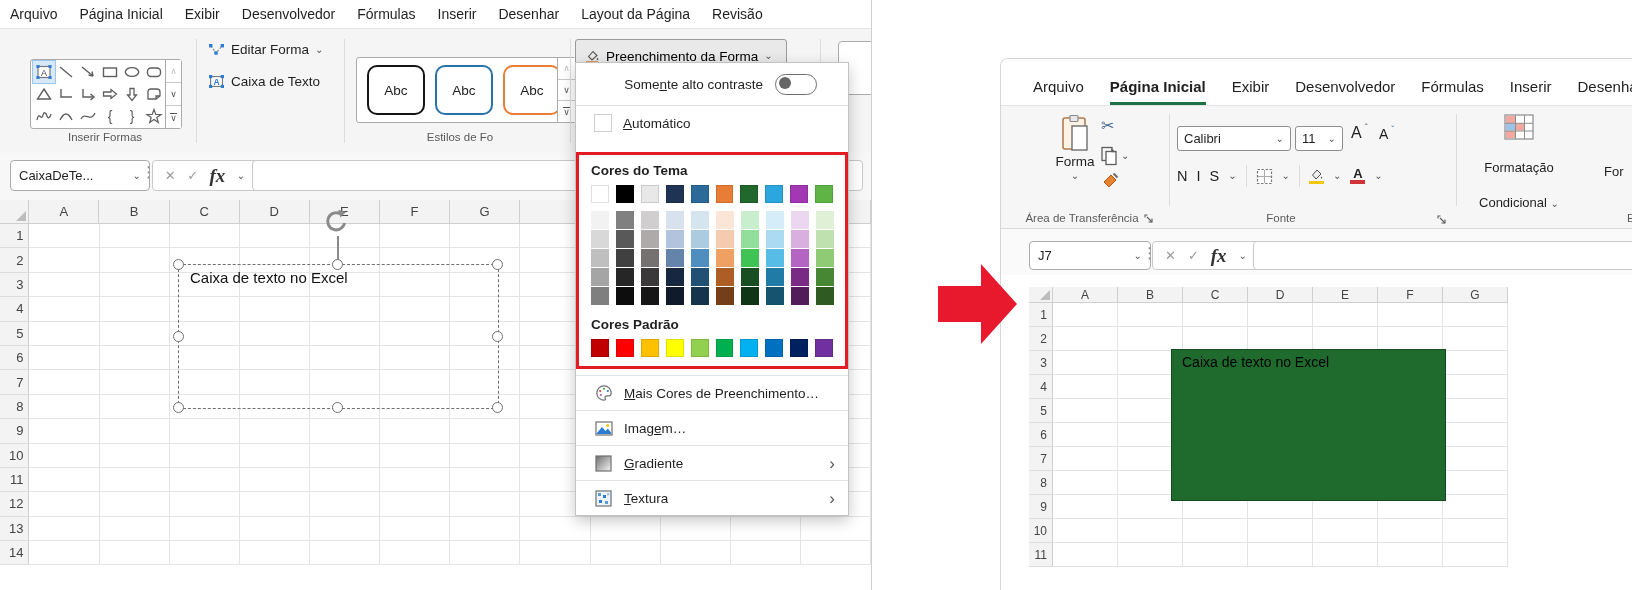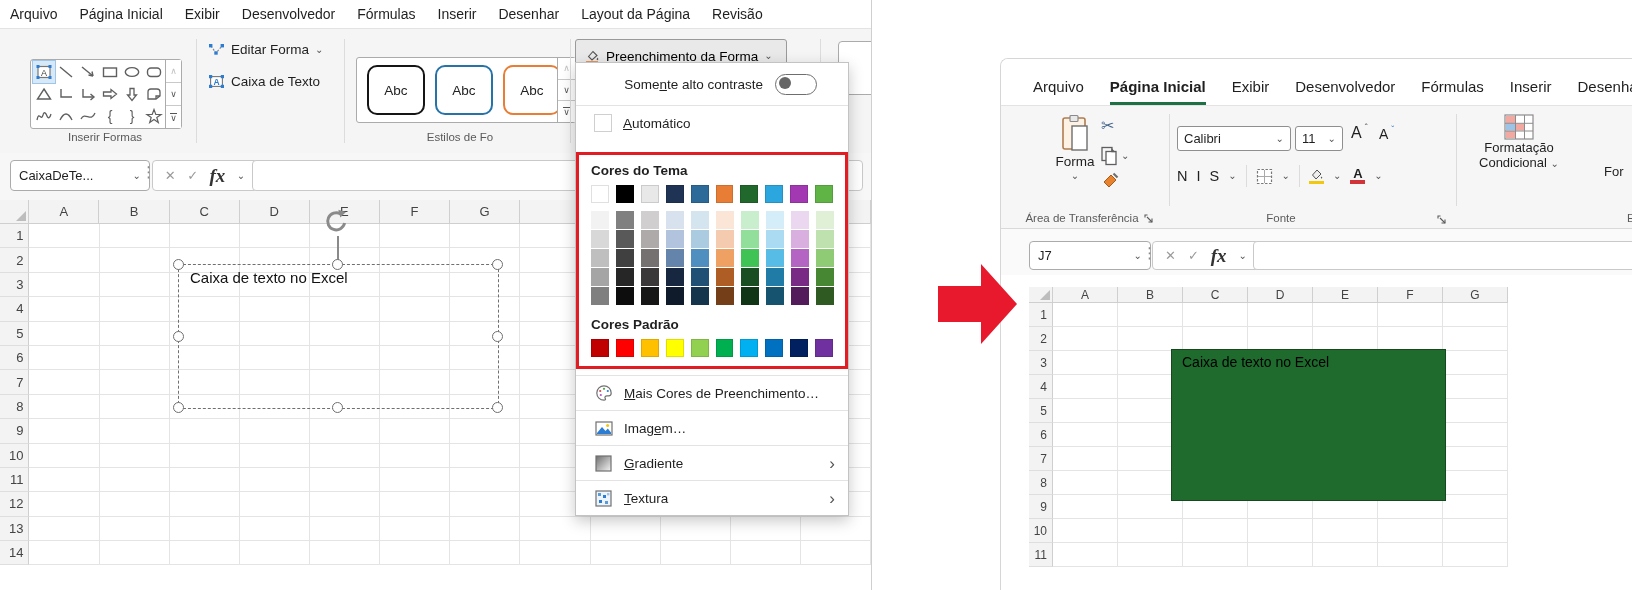--- a/index.html
+++ b/index.html
@@ -98,21 +98,21 @@
   #right-ribbon .vsep{top:8px;bottom:22px;}
   .rgl{position:absolute;bottom:4px;font-size:11.5px;color:#5a5a5a;text-align:center;white-space:nowrap;display:flex;align-items:center;gap:5px;justify-content:center;}
   #colar-btn{position:absolute;left:48px;top:8px;width:52px;display:flex;flex-direction:column;align-items:center;font-size:13.5px;gap:2px;}
   .mini-btn{position:absolute;display:flex;align-items:center;gap:3px;}
   .combo{position:absolute;height:25px;background:#fff;border:1px solid #8f8f8f;border-radius:3px;display:flex;align-items:center;justify-content:space-between;padding:0 6px;font-size:13px;box-sizing:border-box;}
   .fbtn{display:flex;align-items:flex-end;gap:2px;font-size:14.5px;}
   .fontrow{position:absolute;left:176px;top:58px;display:flex;align-items:center;gap:9px;height:24px;}
   .frsep{width:1px;height:22px;background:#dcdcdc;}
   .colbar{display:inline-block;width:15px;height:3.5px;margin-top:1px;}
   .stack{display:flex;flex-direction:column;align-items:center;line-height:1;}
-  #fc-btn{position:absolute;left:462px;top:8px;width:112px;display:flex;flex-direction:column;align-items:center;font-size:13px;gap:0;text-align:right;}
+  #fc-btn{position:absolute;left:462px;top:8px;width:112px;display:flex;flex-direction:column;align-items:center;font-size:13px;gap:20px;text-align:right;}
   #for-label{position:absolute;left:603px;top:58px;font-size:13px;}
   #estilo-label{position:absolute;left:626px;bottom:4px;font-size:11.5px;color:#5a5a5a;}
   #right-formula{position:absolute;left:0;top:170px;width:100%;height:46px;background:#fafafa;}
   #right-formula .namebox{left:28px;top:12px;width:104px;height:27px;}
   #right-formula .dots{left:141px;top:15px;}
   #right-formula .fxgroup{left:151px;top:12px;width:94px;height:27px;}
   #right-formula .ffield{left:252px;top:12px;right:0;height:27px;border-radius:4px 0 0 4px;}
   #rtextbox{position:absolute;left:170px;top:290px;width:273px;height:150px;border:1px solid #14491f;z-index:9;}
   #rtextbox .txt{position:absolute;left:10px;top:4px;font-size:14px;color:#000;white-space:nowrap;}
 

